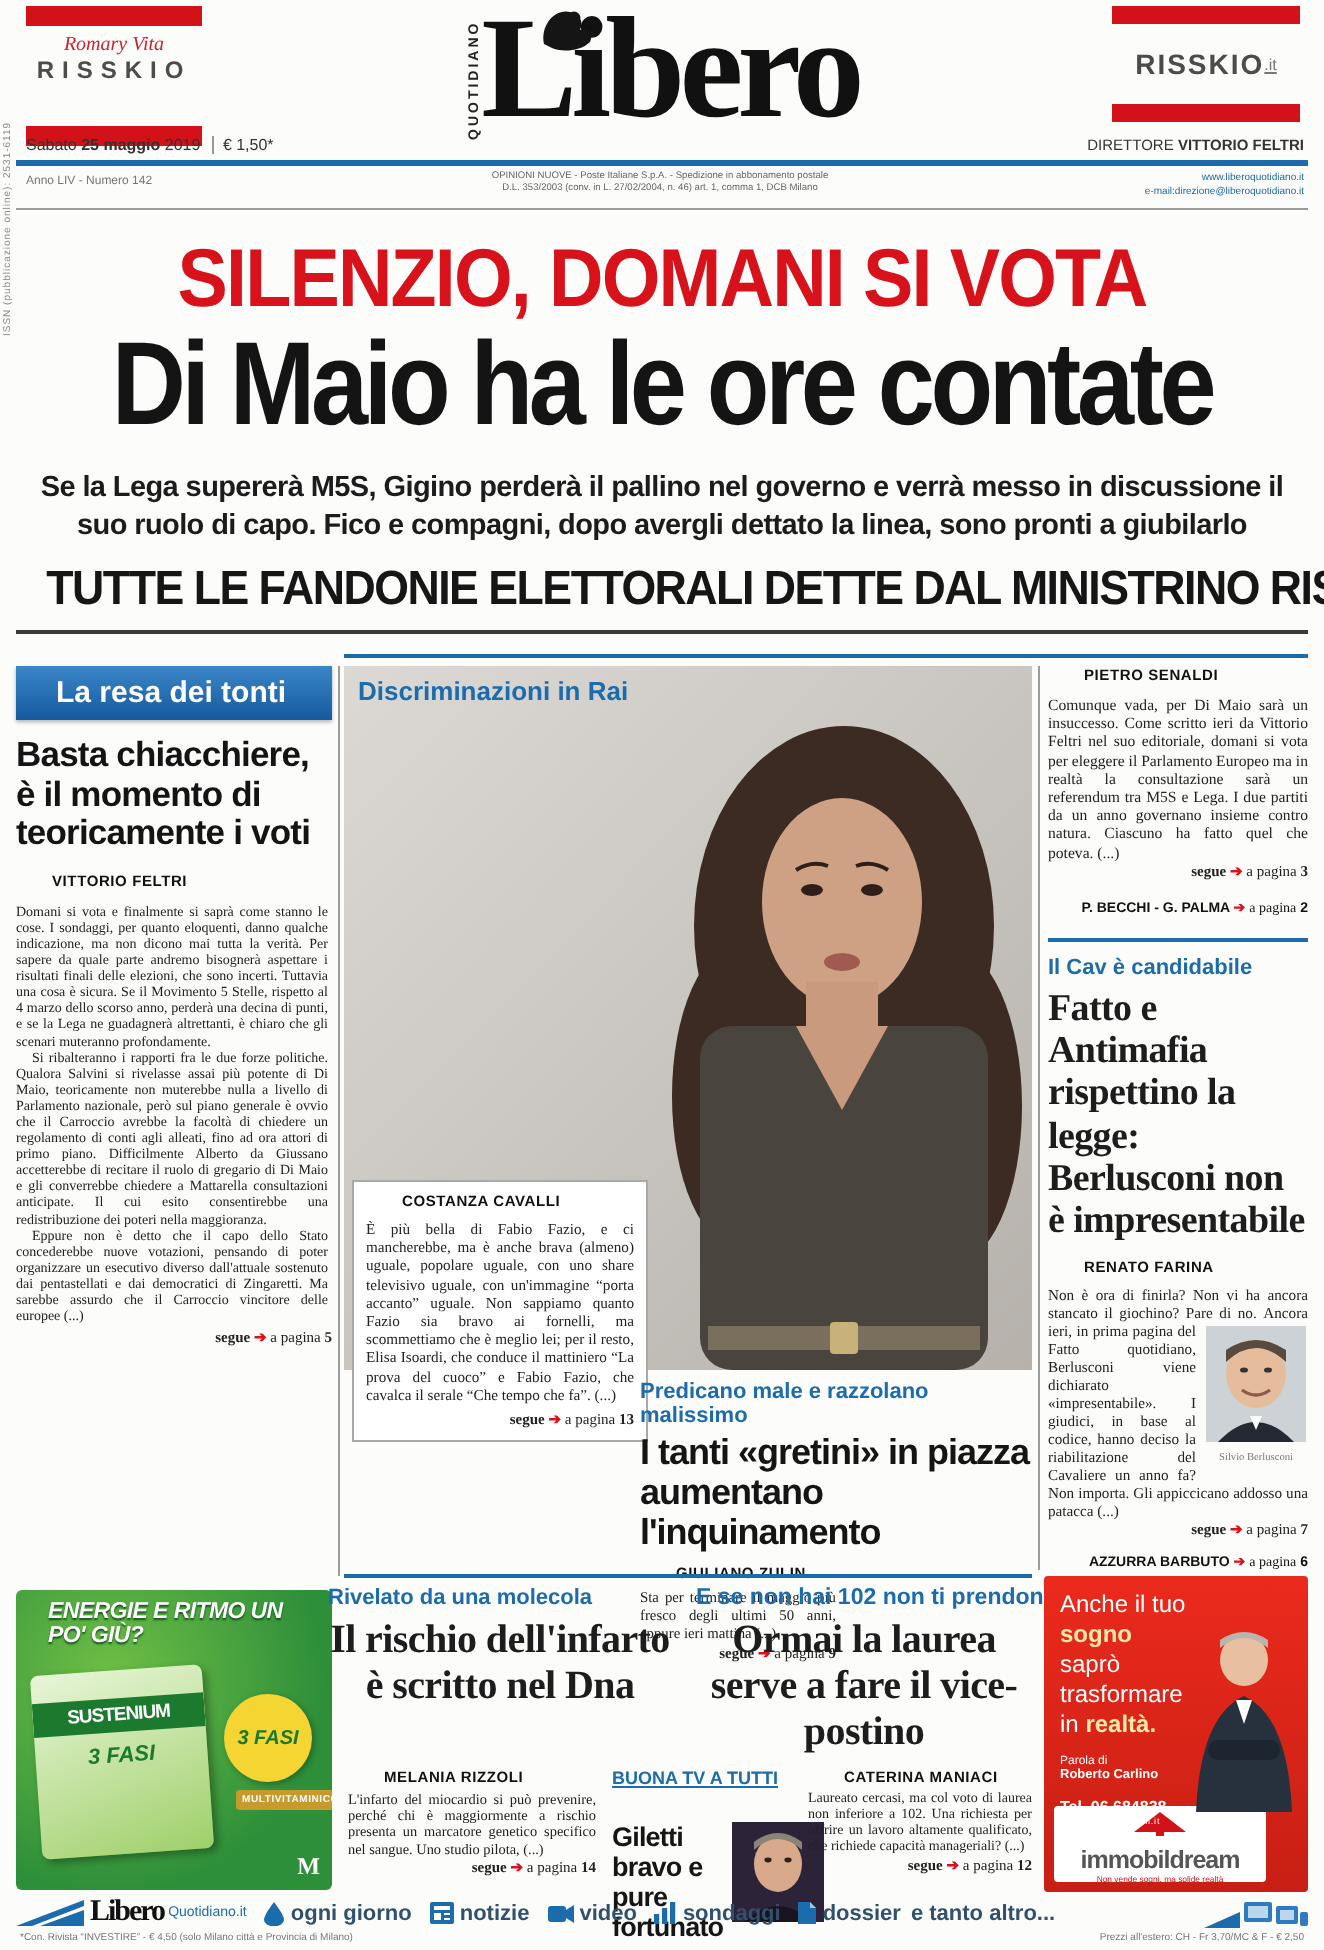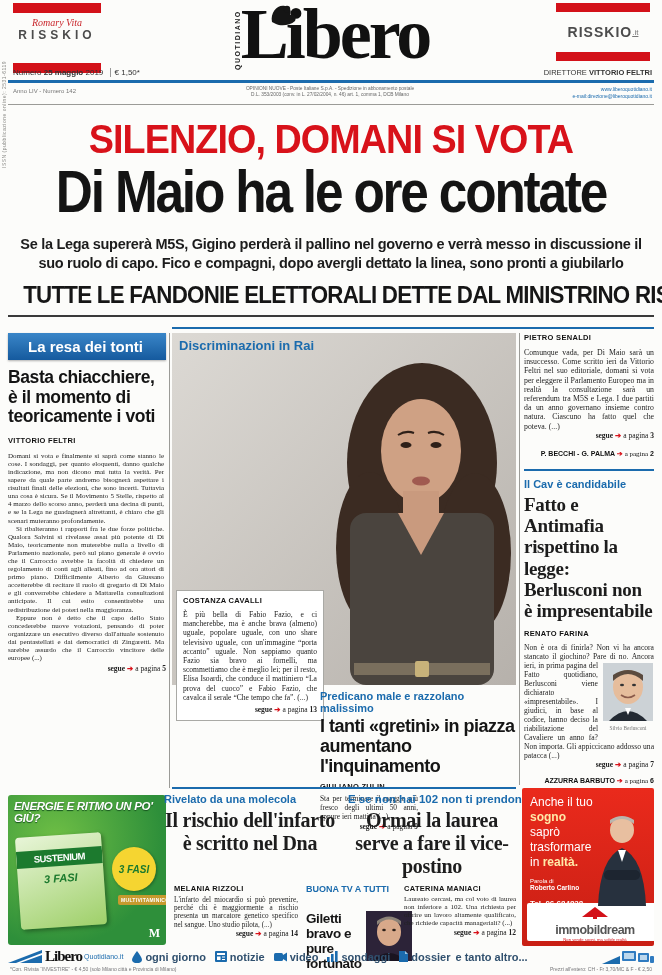--- a/index.html
+++ b/index.html
@@ -22,21 +22,21 @@
   .fineprint{font-size:4.8px;color:#666;line-height:1.35;text-align:center;}
   .tinyright{font-size:5px;line-height:1.3;text-align:right;color:#1b6bad;}
   
   .cond{white-space:nowrap;text-align:center;width:662px;}
   .red-kicker{font-size:41px;font-weight:bold;color:#d8121a;letter-spacing:-1px;transform:scaleX(.92);}
   .main-head{font-size:59px;font-weight:bold;color:#141414;letter-spacing:-2.5px;transform:scaleX(.87);}
   .deck{font-size:14.5px;font-weight:bold;text-align:center;letter-spacing:-.3px;line-height:1.3;color:#1c1c1c;}
   .strap{font-size:24px;font-weight:bold;letter-spacing:-.8px;color:#161616;transform:scaleX(.93);}
   
   .kicker{font-weight:bold;color:#1b6bad;}
-  .byline{font-size:7.5px;font-weight:bold;letter-spacing:.3px;color:#111;}
+  .byline{font-size:7.5px;font-weight:bold;letter-spacing:.3px;color:#111;margin-left:18px;}
   .body{font-family:"Liberation Serif",serif;font-size:7px;line-height:8.1px;text-align:justify;color:#222;}
   .body p{margin:0;text-indent:8px;}
   .body p.noind{text-indent:0;}
   .segue{font-family:"Liberation Serif",serif;font-size:7.5px;text-align:right;color:#222;}
   .segue b{font-size:7.5px;}
   .arr{color:#d8121a;font-weight:bold;}
   .refline{font-size:7px;font-weight:bold;color:#111;text-align:right;}
   .bluebox{background:linear-gradient(180deg,#3a86c8,#155a9e);color:#fff;font-weight:bold;font-size:15px;
            padding:5px 20px;box-shadow:0 1px 2px rgba(0,0,0,.3);}
   .colhead{font-size:17.5px;font-weight:bold;letter-spacing:-.4px;line-height:1.12;color:#141414;}
@@ -92,21 +92,21 @@
   <div class="abs adbox" style="left:556px;top:3px;width:94px;">
     <div class="redbar" style="height:9px;"></div>
     <div style="height:40px;display:flex;align-items:center;justify-content:center;">
       <span style="font-size:14px;font-weight:bold;color:#4c4c4c;letter-spacing:1px;">RISSKIO</span>
         <span style="font-size:8px;color:#777;text-decoration:underline;">.it</span>
     </div>
     <div class="redbar" style="height:9px;"></div>
   </div>
 
   <div class="abs dateline" style="left:13px;top:68px;">
-    <span>Numero</span>
+    <span>Sabato</span>
     <b>25 maggio</b>
     <span>2019</span>
     <span style="border-left:1px solid #999;margin:0 4px;"></span>
     <span>€ 1,50*</span>
   </div>
   <div class="abs" style="right:10px;top:68px;font-size:7.5px;color:#333;">
     <span>DIRETTORE</span>
     <b>VITTORIO FELTRI</b>
   </div>
 
@@ -249,21 +249,21 @@
     </div>
     <div class="refline" style="margin-top:8px;">
       <span>AZZURRA BARBUTO</span>
       <span class="arr">➔</span>
       <span style="font-weight:normal;font-family:'Liberation Serif',serif;">a pagina</span>
       <b>6</b>
     </div>
   </div>
 
   <div class="abs sust" style="left:8px;top:795px;width:158px;height:150px;">
-    <div class="sust-head" style="padding:5px 6px 0 6px;">ENERGIE E RITMO UN PO' GIÙ?</div>
+    <div class="sust-head" style="padding:5px 6px 0 16px;">ENERGIE E RITMO UN PO' GIÙ?</div>
     <div class="abs" style="left:10px;top:40px;width:86px;height:92px;background:linear-gradient(160deg,#e8f5d8,#9fd06a);
          border-radius:4px;transform:rotate(-4deg);box-shadow:2px 2px 4px rgba(0,0,0,.35);overflow:hidden;">
       <div style="background:#1c7a2e;color:#fff;font-size:9.5px;font-weight:bold;text-align:center;padding:3px 0;margin-top:14px;letter-spacing:-.5px;">SUSTENIUM</div>
       <div style="color:#1c7a2e;font-size:11px;font-weight:bold;text-align:center;margin-top:6px;font-style:italic;">3 FASI</div>
     </div>
     <div class="abs" style="left:104px;top:52px;width:44px;height:44px;border-radius:50%;background:#f5d531;
          display:flex;align-items:center;justify-content:center;font-size:10px;font-weight:bold;color:#1c7a2e;
          font-style:italic;box-shadow:1px 1px 3px rgba(0,0,0,.3);">3 FASI</div>
     <div class="abs" style="left:110px;top:100px;background:#c79a2e;color:#fff;font-size:5px;font-weight:bold;
          padding:2px 3px;border-radius:2px;letter-spacing:.3px;">MULTIVITAMINICO</div>
@@ -281,21 +281,21 @@
     <div class="body" style="margin-top:3px;font-size:7.2px;line-height:8.2px;">L'infarto del miocardio si può prevenire, perché chi è maggiormente a rischio presenta un marcatore genetico specifico nel sangue. Uno studio pilota, (...)</div>
     <div class="segue">
       <b>segue</b>
       <span class="arr">➔</span>
       <span>a pagina</span>
       <b>14</b>
     </div>
   </div>
 
   <div class="abs" style="left:306px;top:884px;width:106px;">
-    <div class="kicker" style="font-size:9px;white-space:nowrap;">BUONA TV A TUTTI</div>
+    <div class="kicker" style="font-size:9px;white-space:nowrap;text-decoration:underline;">BUONA TV A TUTTI</div>
     <div style="margin-top:17px;overflow:hidden;">
       <span style="float:right;margin-left:3px;">
         <svg width="46" height="50" viewBox="0 0 46 50">
           <rect width="46" height="50" fill="#2c2338"></rect>
           <ellipse cx="23" cy="21" rx="12" ry="14" fill="#d8a98a"></ellipse>
           <path d="M11 14 Q23 3 35 14 L35 10 Q23 1 11 10 Z" fill="#8c8378"></path>
           <ellipse cx="18" cy="19" rx="1.8" ry="1.2" fill="#2e2019"></ellipse>
           <ellipse cx="28" cy="19" rx="1.8" ry="1.2" fill="#2e2019"></ellipse>
           <path d="M6 50 Q23 34 40 50 Z" fill="#1a1420"></path>
         </svg>
@@ -338,21 +338,21 @@
     </div>
     <span class="abs" style="right:2px;top:26px;z-index:1;">
       <svg width="64" height="92" viewBox="0 0 64 92">
         <ellipse cx="34" cy="16" rx="12" ry="13" fill="#e8bfa0"></ellipse>
         <path d="M22 10 Q34 0 46 10 L46 6 Q34 -2 22 6 Z" fill="#b9b5ae"></path>
         <path d="M10 92 Q12 44 34 34 Q56 44 58 92 Z" fill="#27313e"></path>
         <polygon points="30,36 38,36 34,48" fill="#fff"></polygon>
         <rect x="16" y="56" width="36" height="10" rx="5" fill="#1d2530"></rect>
       </svg>
     </span>
-    <div class="immo-logo abs" style="left:5px;bottom:5px;width:136px;height:36px;padding-top:2px;">
+    <div class="immo-logo abs" style="left:5px;bottom:5px;width:106px;height:36px;padding-top:2px;">
       <span>
         <svg width="26" height="12" viewBox="0 0 26 12">
             <polygon points="13,0 26,10 0,10" fill="#d31119"></polygon>
             <rect x="11" y="4" width="4" height="8" fill="#d31119"></rect>
           </svg>
       </span>
       <div class="word">immobildream</div>
       <div class="tag">Non vende sogni, ma solide realtà</div>
     </div>
   </div>

